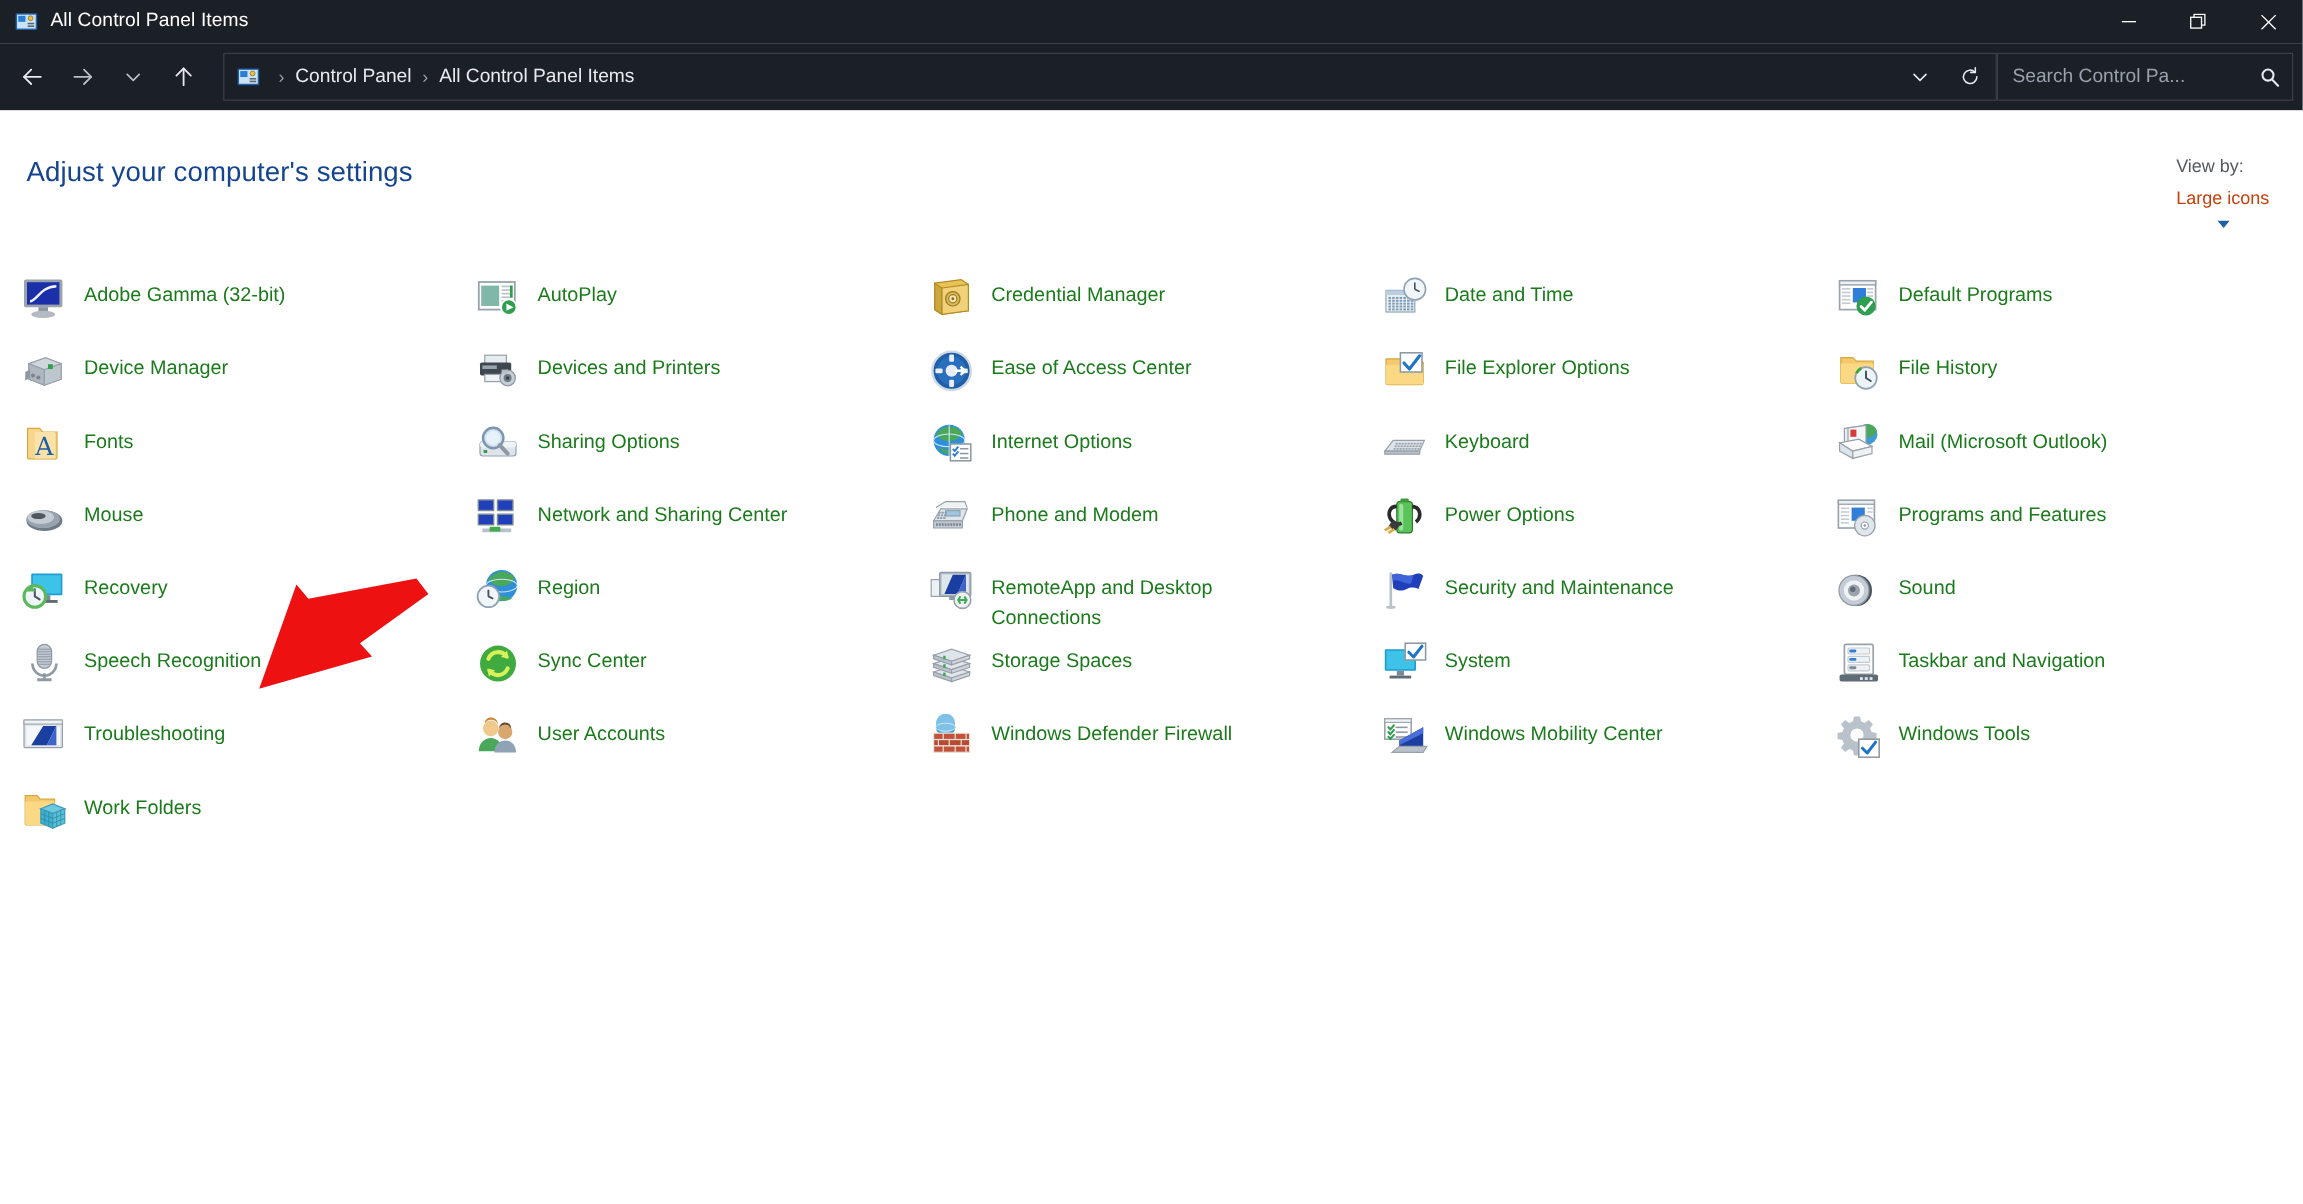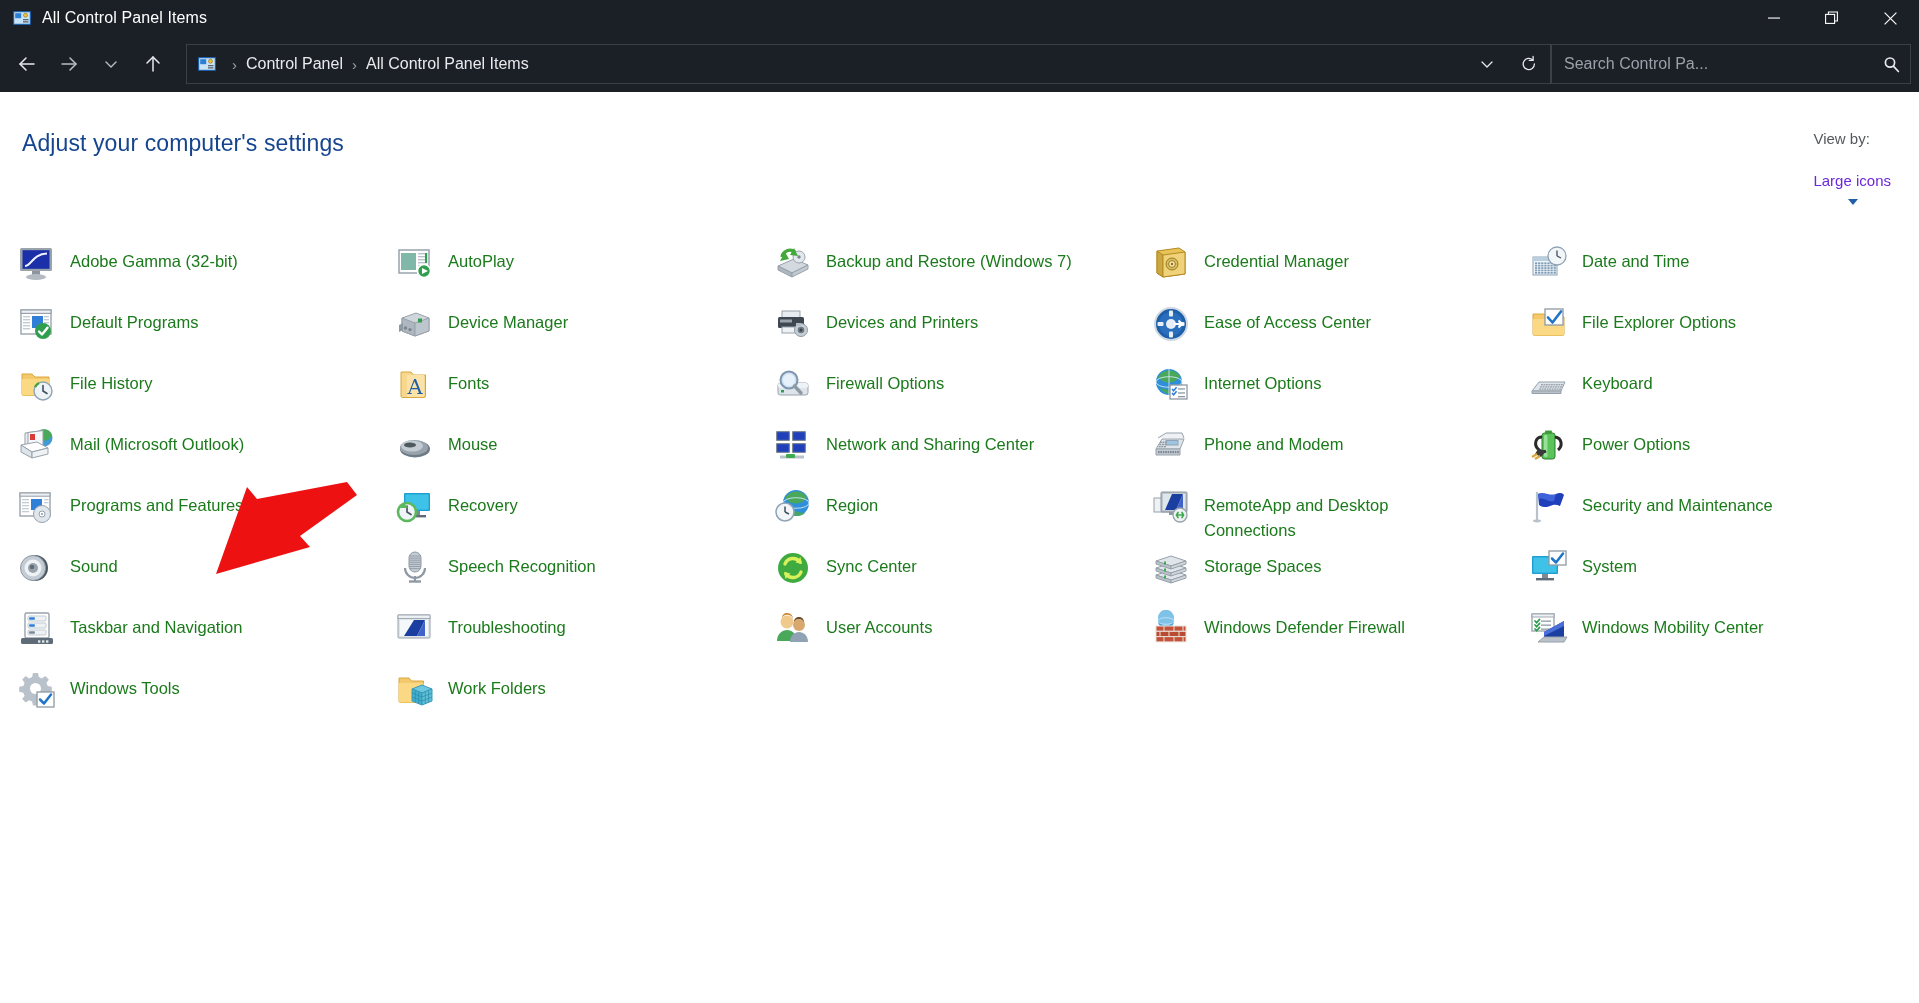--- a/index.html
+++ b/index.html
@@ -70,21 +70,21 @@
   .crumb-sep { color: #9aa1ab; font-size: 15px; margin: 0 9px; }
   .crumb-text { color: #e8eaed; font-size: 16px; white-space: nowrap; }
   .crumb-spacer { flex: 1 1 auto; }
   .crumb-btn {
     width: 42px; height: 38px;
     display: flex; align-items: center; justify-content: center;
     color: #e8eaed; flex: 0 0 auto;
   }
 
   .searchbox {
-    width: 360px; height: 40px;
+    width: 247px; height: 40px;
     border: 1px solid #3a4049;
     display: flex; align-items: center;
     padding: 0 10px 0 12px;
     flex: 0 0 auto;
   }
   .searchbox input {
     flex: 1 1 auto;
     background: transparent;
     border: none; outline: none;
     color: #e8eaed;
@@ -107,21 +107,21 @@
     font-weight: normal;
     letter-spacing: .1px;
   }
   .viewby {
     margin-left: auto;
     display: flex; align-items: baseline; gap: 10px;
     font-size: 15px;
     flex-direction: column;
   }
   .viewby-label { color: #55595e; }
-  .viewby-value { color: #6d28d9; margin-top: 15px; }
+  .viewby-value { color: #c2410c; }
   .viewby-caret {
     width: 0; height: 0;
     border-left: 5px solid transparent;
     border-right: 5px solid transparent;
     border-top: 6px solid #1f5fa8;
     margin-left: 2px; align-self: center;
   }
 
   .grid {
     padding: 36px 0 0 18px;
@@ -293,33 +293,20 @@
               <rect x="22" y="12" width="9" height="1.4"></rect>
               <rect x="22" y="15" width="9" height="1.4"></rect>
               <rect x="22" y="18" width="9" height="1.4"></rect>
               <rect x="22" y="21" width="9" height="1.4"></rect>
             </g>
             <rect x="29" y="9" width="2.2" height="10" fill="#2f9e4f"></rect>
             <circle cx="28" cy="27" r="6.5" fill="#2f9e4f" stroke="#fff" stroke-width="1.6"></circle>
             <path d="M26 24 L32 27 L26 30 Z" fill="#fff"></path>
           </svg></div>
         <div class="cplabel">AutoPlay</div>
-      </div>
-      <div class="cpitem">
-        <div class="cpicon"><svg viewBox="0 0 38 38">
-            <path d="M4 22 L20 15 L34 21 L18 29 Z" fill="#d3d9de" stroke="#98a1aa"></path>
-            <path d="M4 22 L4 26 L18 33 L18 29 Z" fill="#aeb7c0" stroke="#98a1aa"></path>
-            <path d="M18 29 L34 21 L34 25 L18 33 Z" fill="#c3cbd2" stroke="#98a1aa"></path>
-            <circle cx="25" cy="13" r="6" fill="#e3e8ec" stroke="#9aa3ac"></circle>
-            <circle cx="25" cy="13" r="1.7" fill="#7d868f"></circle>
-            <path d="M8 13 a8 8 0 0 1 13 -5" stroke="#44a83b" stroke-width="3.3" fill="none"></path>
-            <path d="M6 17 L11 8 L15 15 Z" fill="#44a83b"></path>
-            <path d="M20 4 L24 12 L16 11 Z" fill="#44a83b"></path>
-          </svg></div>
-        <div class="cplabel">Backup and Restore (Windows 7)</div>
       </div>
       <div class="cpitem">
         <div class="cpicon"><svg viewBox="0 0 38 38">
             <path d="M5 7 L27 4 L33 8 L33 30 L11 33 L5 29 Z" fill="#e8c358" stroke="#b48a22"></path>
             <path d="M5 7 L11 11 L11 33 L5 29 Z" fill="#cba73f" stroke="#b48a22"></path>
             <path d="M11 11 L33 8 L33 30 L11 33 Z" fill="#f0d27a" stroke="#b48a22"></path>
             <circle cx="20" cy="20" r="6" fill="#d9bd62" stroke="#9a7a1c"></circle>
             <circle cx="20" cy="20" r="3.4" fill="#f6e7ae" stroke="#9a7a1c"></circle>
             <circle cx="20" cy="20" r="1.2" fill="#8a6c18"></circle>
           </svg></div>
@@ -461,21 +448,21 @@
       </div>
       <div class="cpitem">
         <div class="cpicon"><svg viewBox="0 0 38 38">
             <rect x="4" y="17" width="30" height="12" rx="2.5" fill="#dde4ea" stroke="#98a1aa"></rect>
             <rect x="4" y="17" width="30" height="5" rx="2.5" fill="#eef3f7"></rect>
             <rect x="7" y="24" width="3" height="2.5" fill="#2f9e4f"></rect>
             <circle cx="15" cy="14" r="8.5" fill="#cfe1f0" stroke="#7d95ad" stroke-width="2"></circle>
             <circle cx="15" cy="14" r="6" fill="#eaf3fb" opacity=".85"></circle>
             <line x1="20.5" y1="20" x2="27" y2="27" stroke="#8f99a3" stroke-width="3.4" stroke-linecap="round"></line>
           </svg></div>
-        <div class="cplabel">Firewall Options</div>
+        <div class="cplabel">Sharing Options</div>
       </div>
       <div class="cpitem">
         <div class="cpicon"><svg viewBox="0 0 38 38">
             <circle cx="17" cy="16" r="13" fill="#2f8fd8"></circle>
             <path d="M6 11 a13 13 0 0 1 22 -1 a13 13 0 0 1 -22 1" fill="#4aa85a"></path>
             <path d="M8 22 a13 13 0 0 0 18 4" fill="#4aa85a" opacity=".9"></path>
             <ellipse cx="17" cy="16" rx="13" ry="5.3" fill="none" stroke="#cfe6f7" stroke-width=".9"></ellipse>
             <line x1="17" y1="3" x2="17" y2="29" stroke="#cfe6f7" stroke-width=".9"></line>
             <rect x="18" y="19" width="17" height="14" fill="#fff" stroke="#8f99a3" stroke-width="1.3"></rect>
             <g stroke="#2f7fd8" stroke-width="1.6" fill="none">

